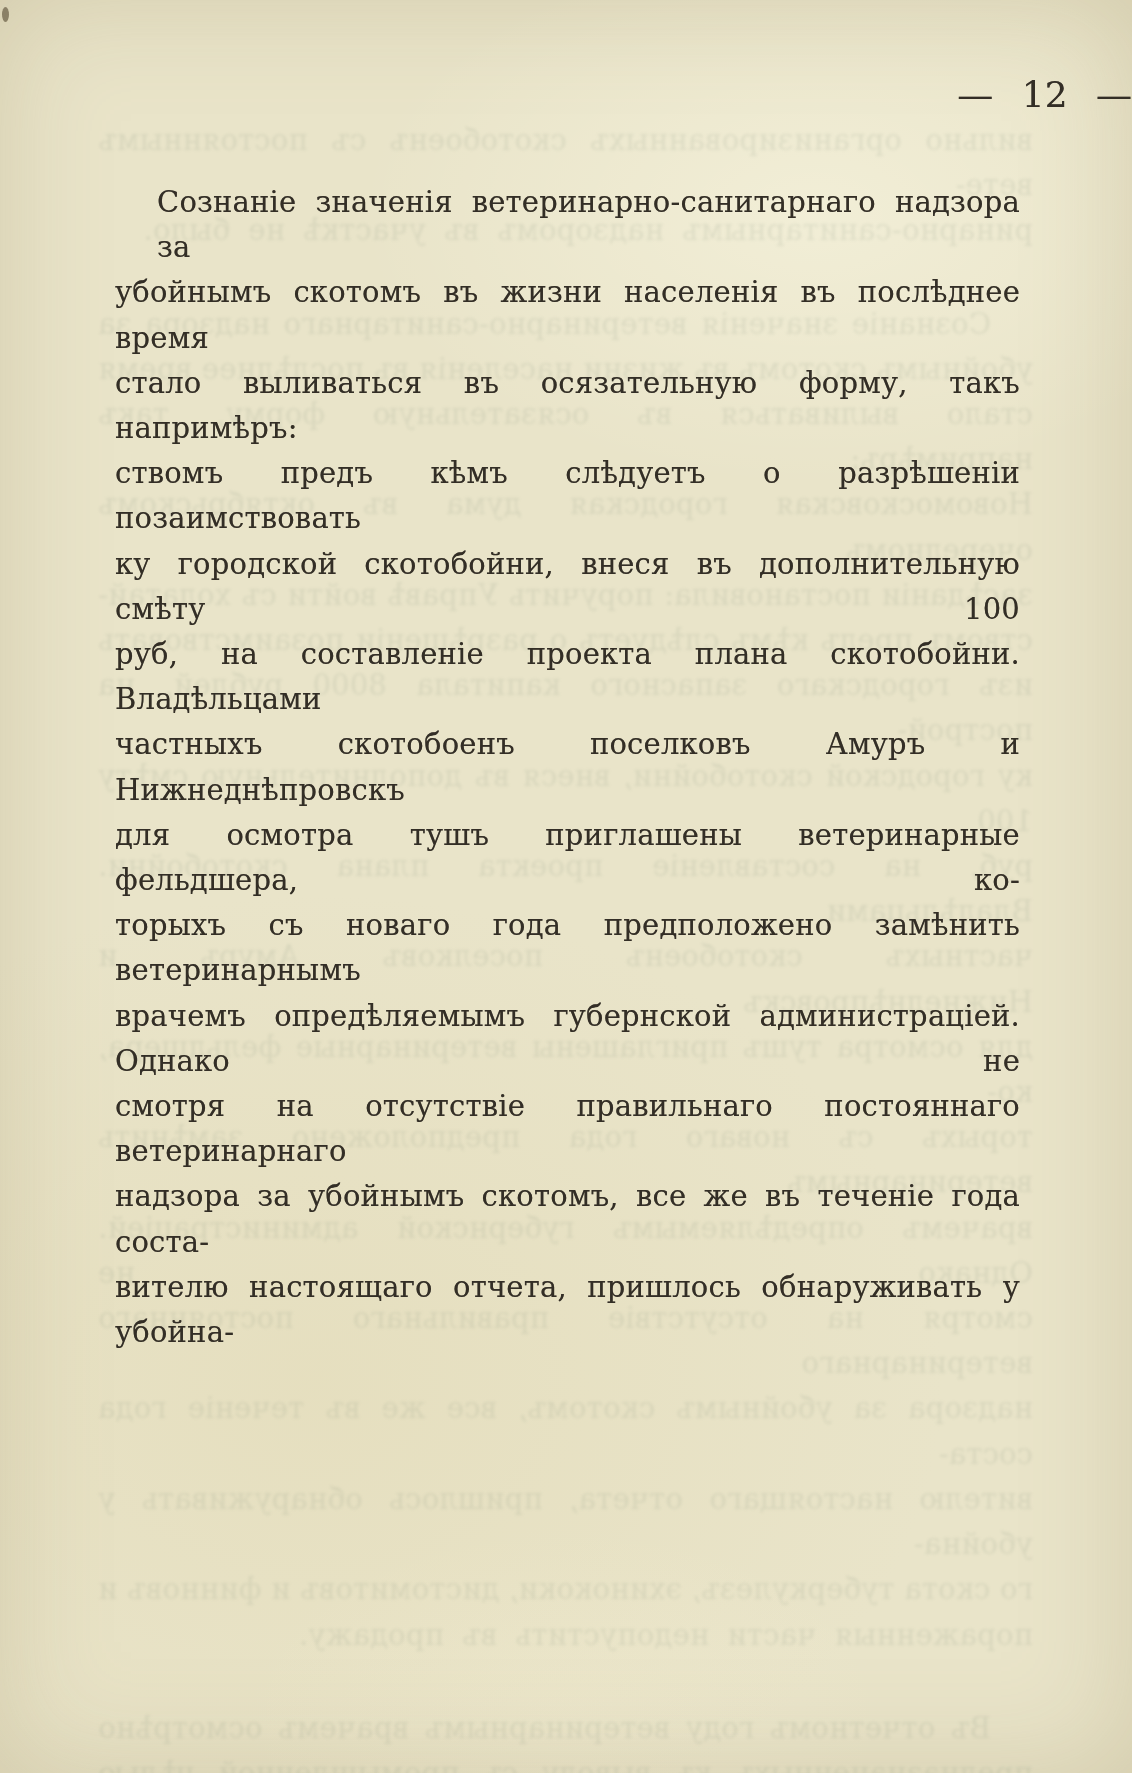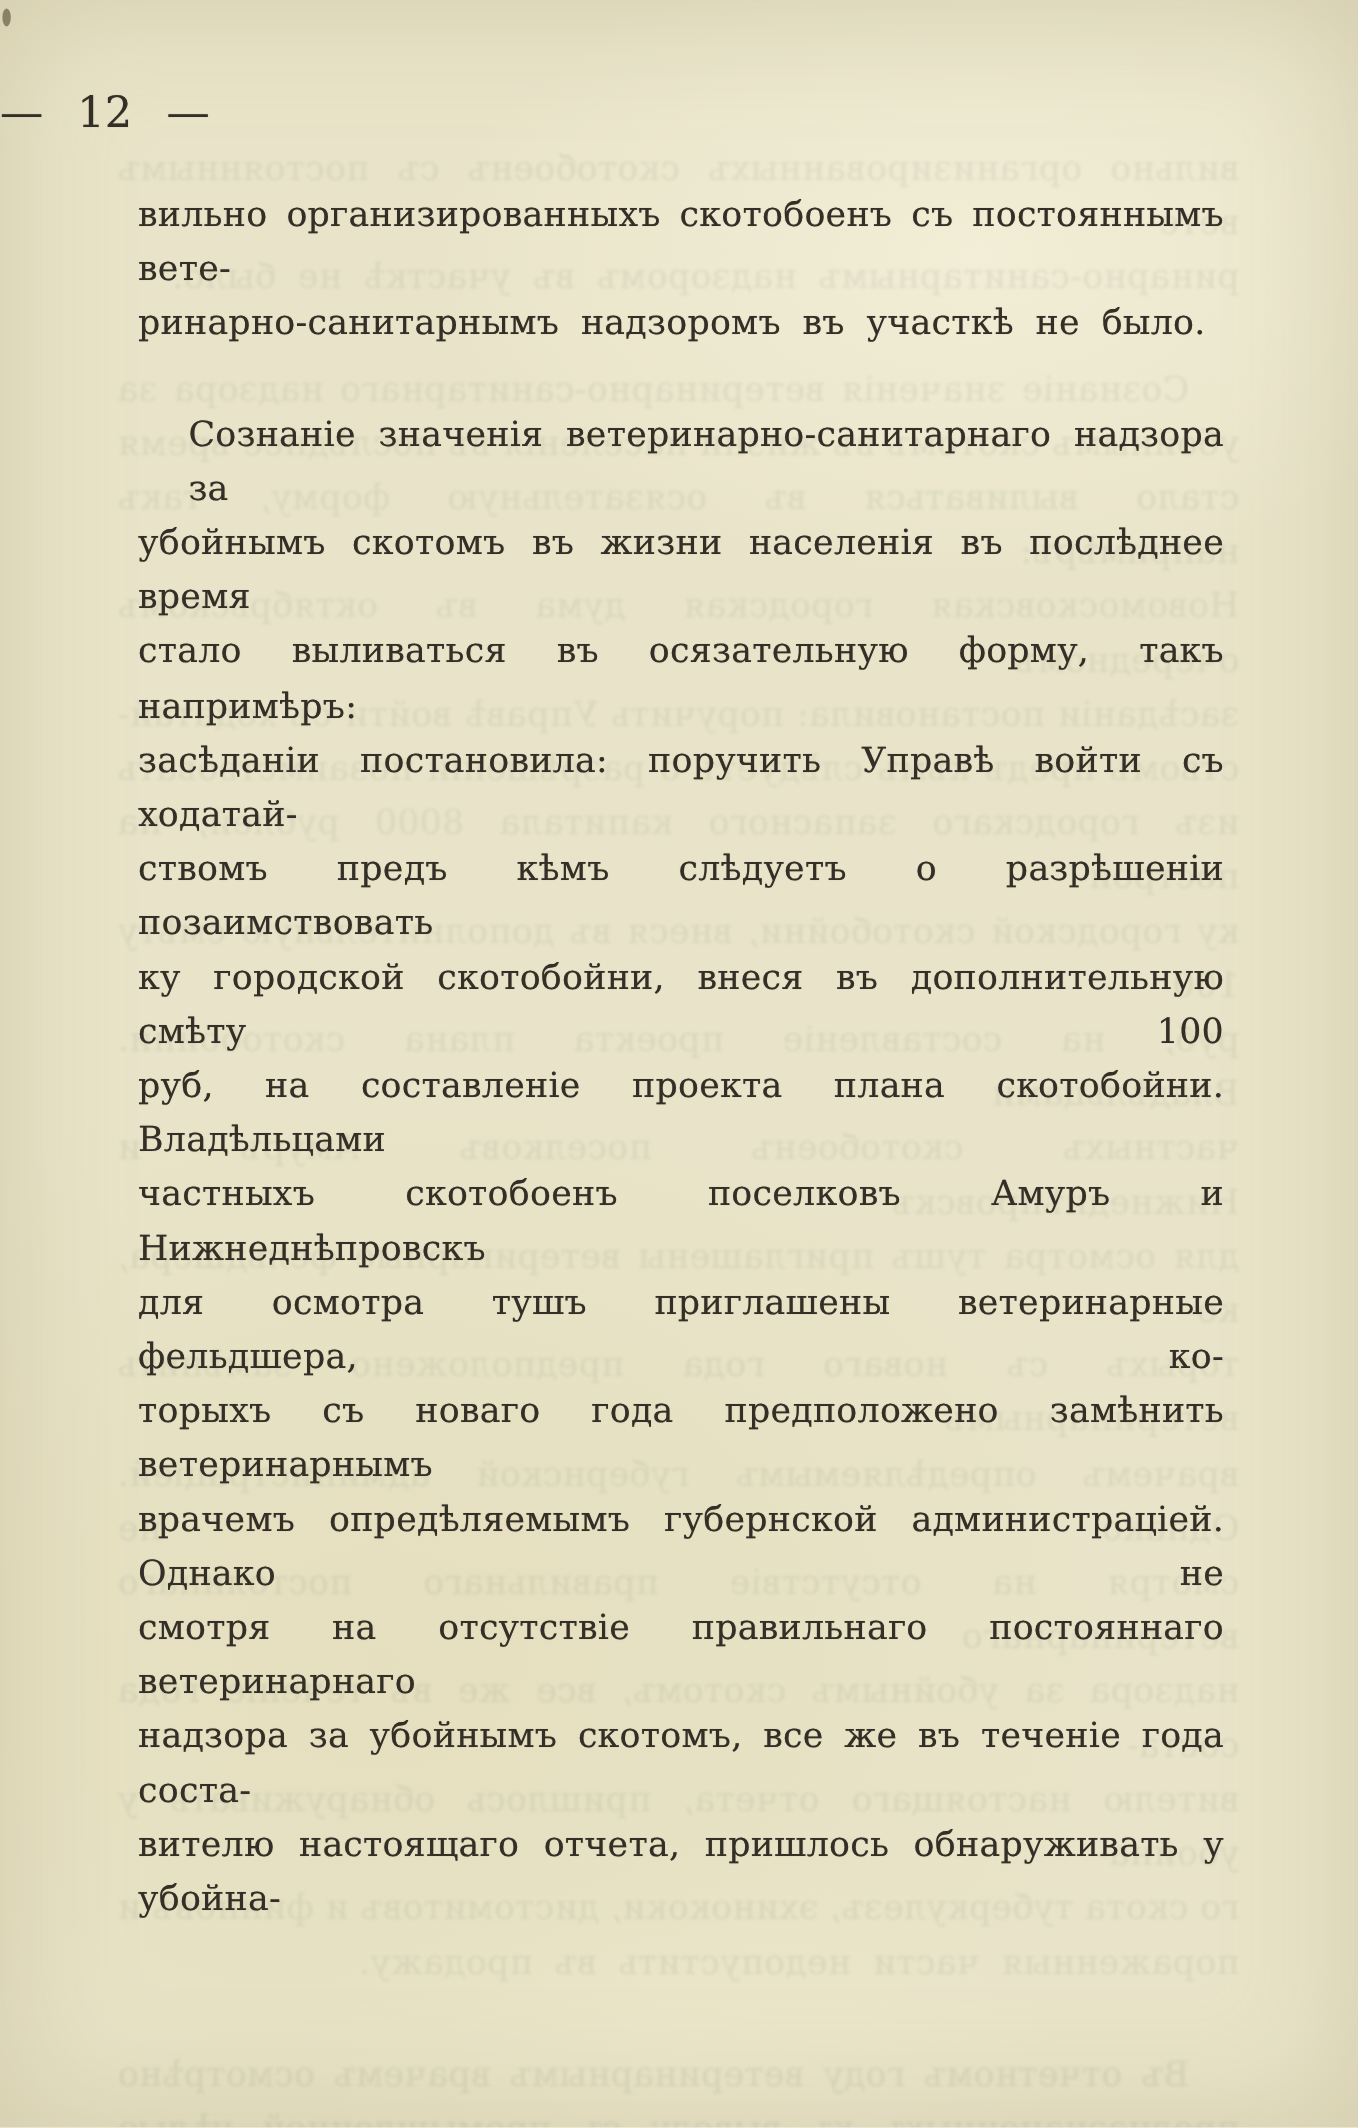--- a/index.html
+++ b/index.html
@@ -37,21 +37,21 @@
     pointer-events: none;
   }
   .ghost .paragraph { margin-bottom: 48px; }
   .ghost .line { text-align: justify; text-align-last: justify; }
 
   .page-header {
     position: absolute;
     top: 76px;
     left: 0;
     width: 1132px;
-    text-align: left;
+    text-align: right;
     font-size: 36px;
     line-height: 38px;
     word-spacing: 17px;
     color: var(--ink, #332e26);
     text-shadow: 0 0 0.6px rgba(51,46,38,0.55);
   }
 
   .text-block {
     position: absolute;
     left: 115px;
@@ -120,28 +120,23 @@
         <div class="line">предназначенныхъ къ выводу съ промышленной цѣлью живот-</div>
       </div>
     </div>
 
   <div class="speck"></div>
 
   <div class="page-header">— 12 —</div>
 
   <div class="text-block" id="text-block">
       <div class="paragraph">
-        <div class="line">вильно организированныхъ скотобоенъ съ постояннымъ вете-</div>
-        <div class="line para-end">ринарно-санитарнымъ надзоромъ въ участкѣ не было.</div>
-      </div>
-      <div class="paragraph">
         <div class="line indented">Сознаніе значенія ветеринарно-санитарнаго надзора за</div>
         <div class="line">убойнымъ скотомъ въ жизни населенія въ послѣднее время</div>
         <div class="line">стало выливаться въ осязательную форму, такъ напримѣръ:</div>
-        <div class="line">засѣданіи постановила: поручить Управѣ войти съ ходатай-</div>
         <div class="line">ствомъ предъ кѣмъ слѣдуетъ о разрѣшеніи позаимствовать</div>
         <div class="line">ку городской скотобойни, внеся въ дополнительную смѣту 100</div>
         <div class="line">руб, на составленіе проекта плана скотобойни. Владѣльцами</div>
         <div class="line">частныхъ скотобоенъ поселковъ Амуръ и Нижнеднѣпровскъ</div>
         <div class="line">для осмотра тушъ приглашены ветеринарные фельдшера, ко-</div>
         <div class="line">торыхъ съ новаго года предположено замѣнить ветеринарнымъ</div>
         <div class="line">врачемъ опредѣляемымъ губернской администраціей. Однако не</div>
         <div class="line">смотря на отсутствіе правильнаго постояннаго ветеринарнаго</div>
         <div class="line">надзора за убойнымъ скотомъ, все же въ теченіе года соста-</div>
         <div class="line">вителю настоящаго отчета, пришлось обнаруживать у убойна-</div>

